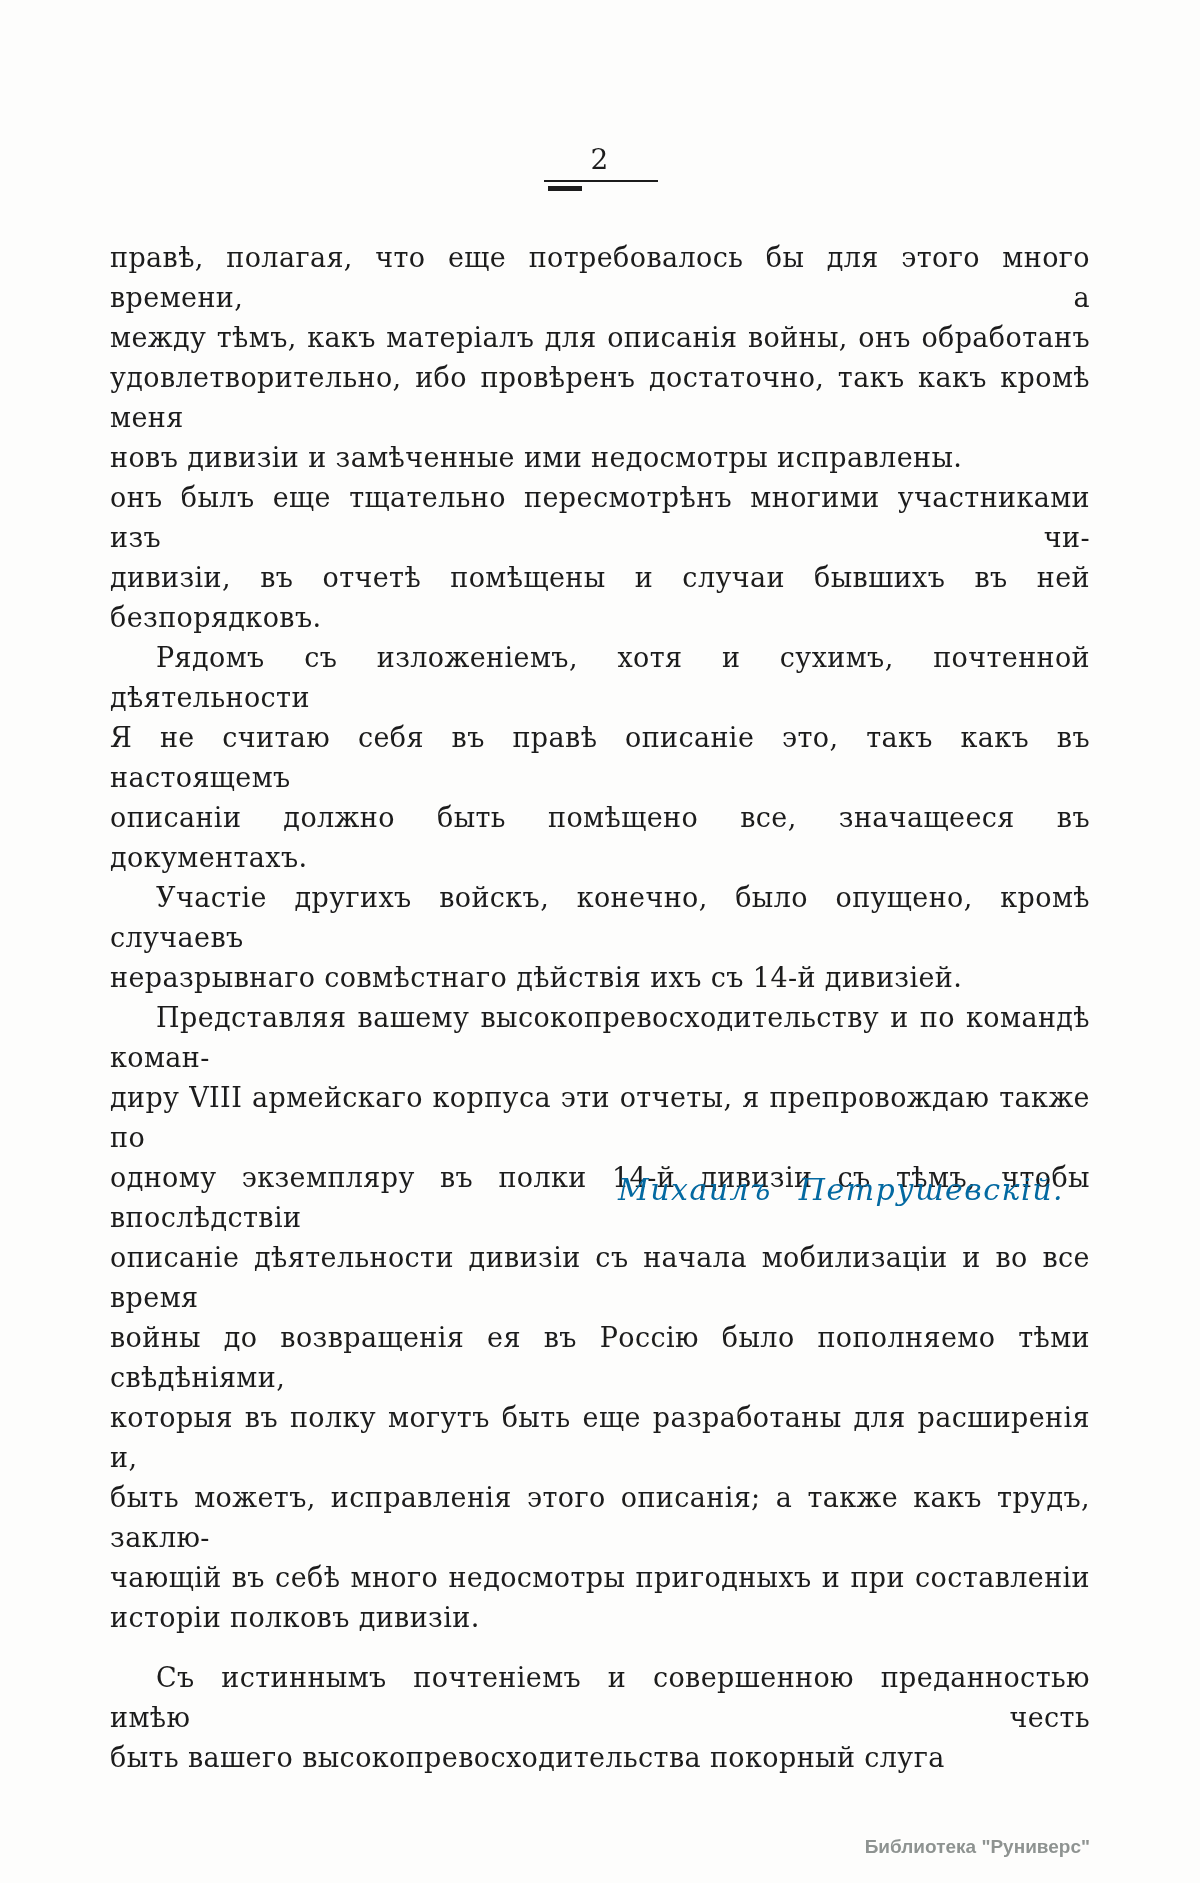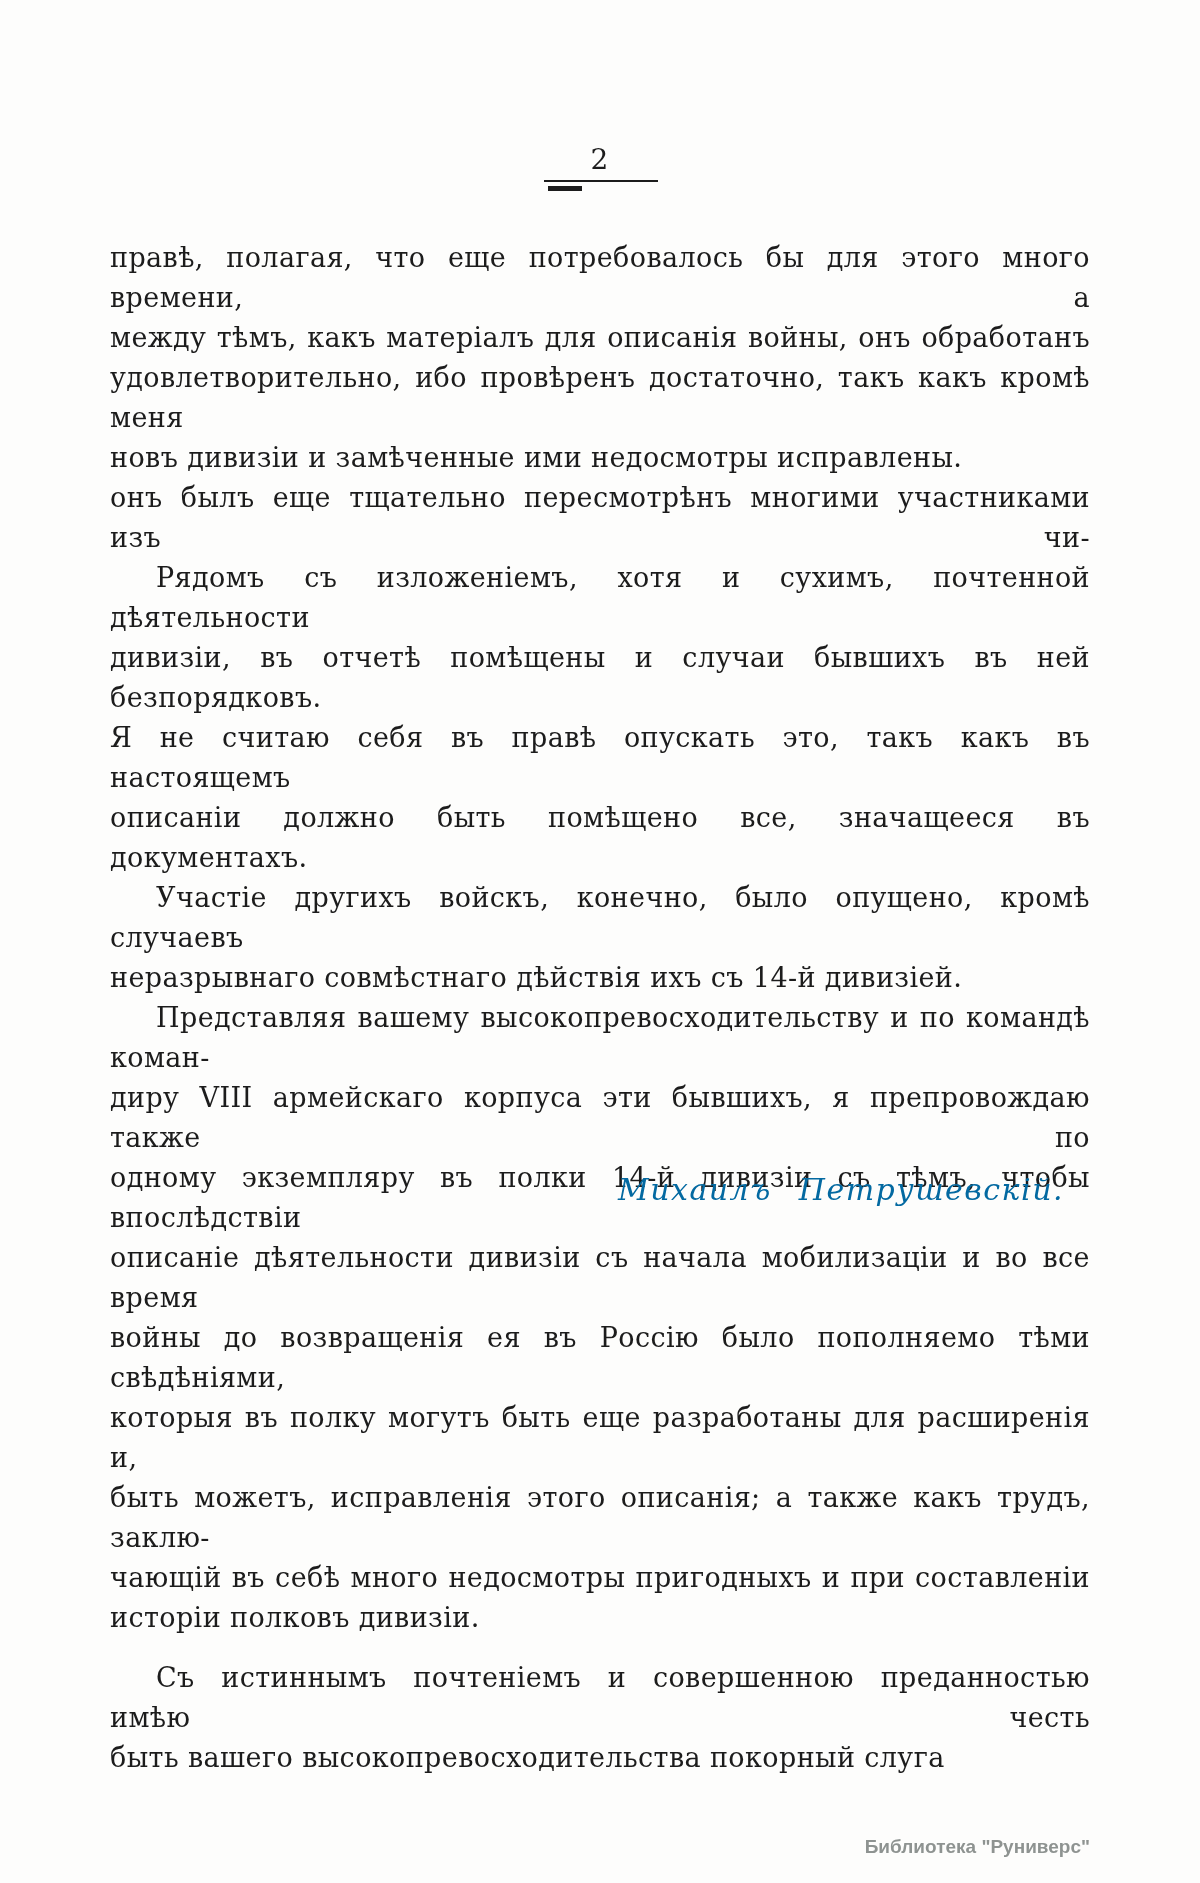--- a/index.html
+++ b/index.html
@@ -97,32 +97,32 @@
 
   <div class="body-text" id="body-text">
       <div class="para">
         <div class="line">правѣ, полагая, что еще потребовалось бы для этого много времени, а</div>
         <div class="line">между тѣмъ, какъ матеріалъ для описанія войны, онъ обработанъ</div>
         <div class="line">удовлетворительно, ибо провѣренъ достаточно, такъ какъ кромѣ меня</div>
         <div class="line last">новъ дивизіи и замѣченные ими недосмотры исправлены.</div>
         <div class="line">онъ былъ еще тщательно пересмотрѣнъ многими участниками изъ чи-</div>
       </div>
       <div class="para">
+        <div class="line">дивизіи, въ отчетѣ помѣщены и случаи бывшихъ въ ней безпорядковъ.</div>
         <div class="line indent">Рядомъ съ изложеніемъ, хотя и сухимъ, почтенной дѣятельности</div>
-        <div class="line">дивизіи, въ отчетѣ помѣщены и случаи бывшихъ въ ней безпорядковъ.</div>
-        <div class="line">Я не считаю себя въ правѣ опускать это, такъ какъ въ настоящемъ</div>
+        <div class="line">Я не считаю себя въ правѣ описаніе это, такъ какъ въ настоящемъ</div>
         <div class="line last">описаніи должно быть помѣщено все, значащееся въ документахъ.</div>
       </div>
       <div class="para">
         <div class="line indent">Участіе другихъ войскъ, конечно, было опущено, кромѣ случаевъ</div>
         <div class="line last">неразрывнаго совмѣстнаго дѣйствія ихъ съ 14-й дивизіей.</div>
       </div>
       <div class="para">
         <div class="line indent">Представляя вашему высокопревосходительству и по командѣ коман-</div>
-        <div class="line">диру VIII армейскаго корпуса эти бывшихъ, я препровождаю также по</div>
+        <div class="line">диру VIII армейскаго корпуса эти отчеты, я препровождаю также по</div>
         <div class="line">одному экземпляру въ полки 14-й дивизіи съ тѣмъ, чтобы впослѣдствіи</div>
         <div class="line">описаніе дѣятельности дивизіи съ начала мобилизаціи и во все время</div>
         <div class="line">войны до возвращенія ея въ Россію было пополняемо тѣми свѣдѣніями,</div>
         <div class="line">которыя въ полку могутъ быть еще разработаны для расширенія и,</div>
         <div class="line">быть можетъ, исправленія этого описанія; а также какъ трудъ, заклю-</div>
         <div class="line">чающій въ себѣ много недосмотры пригодныхъ и при составленіи</div>
         <div class="line last">исторіи полковъ дивизіи.</div>
       </div>
       <div class="para gap">
         <div class="line indent">Съ истиннымъ почтеніемъ и совершенною преданностью имѣю честь</div>

